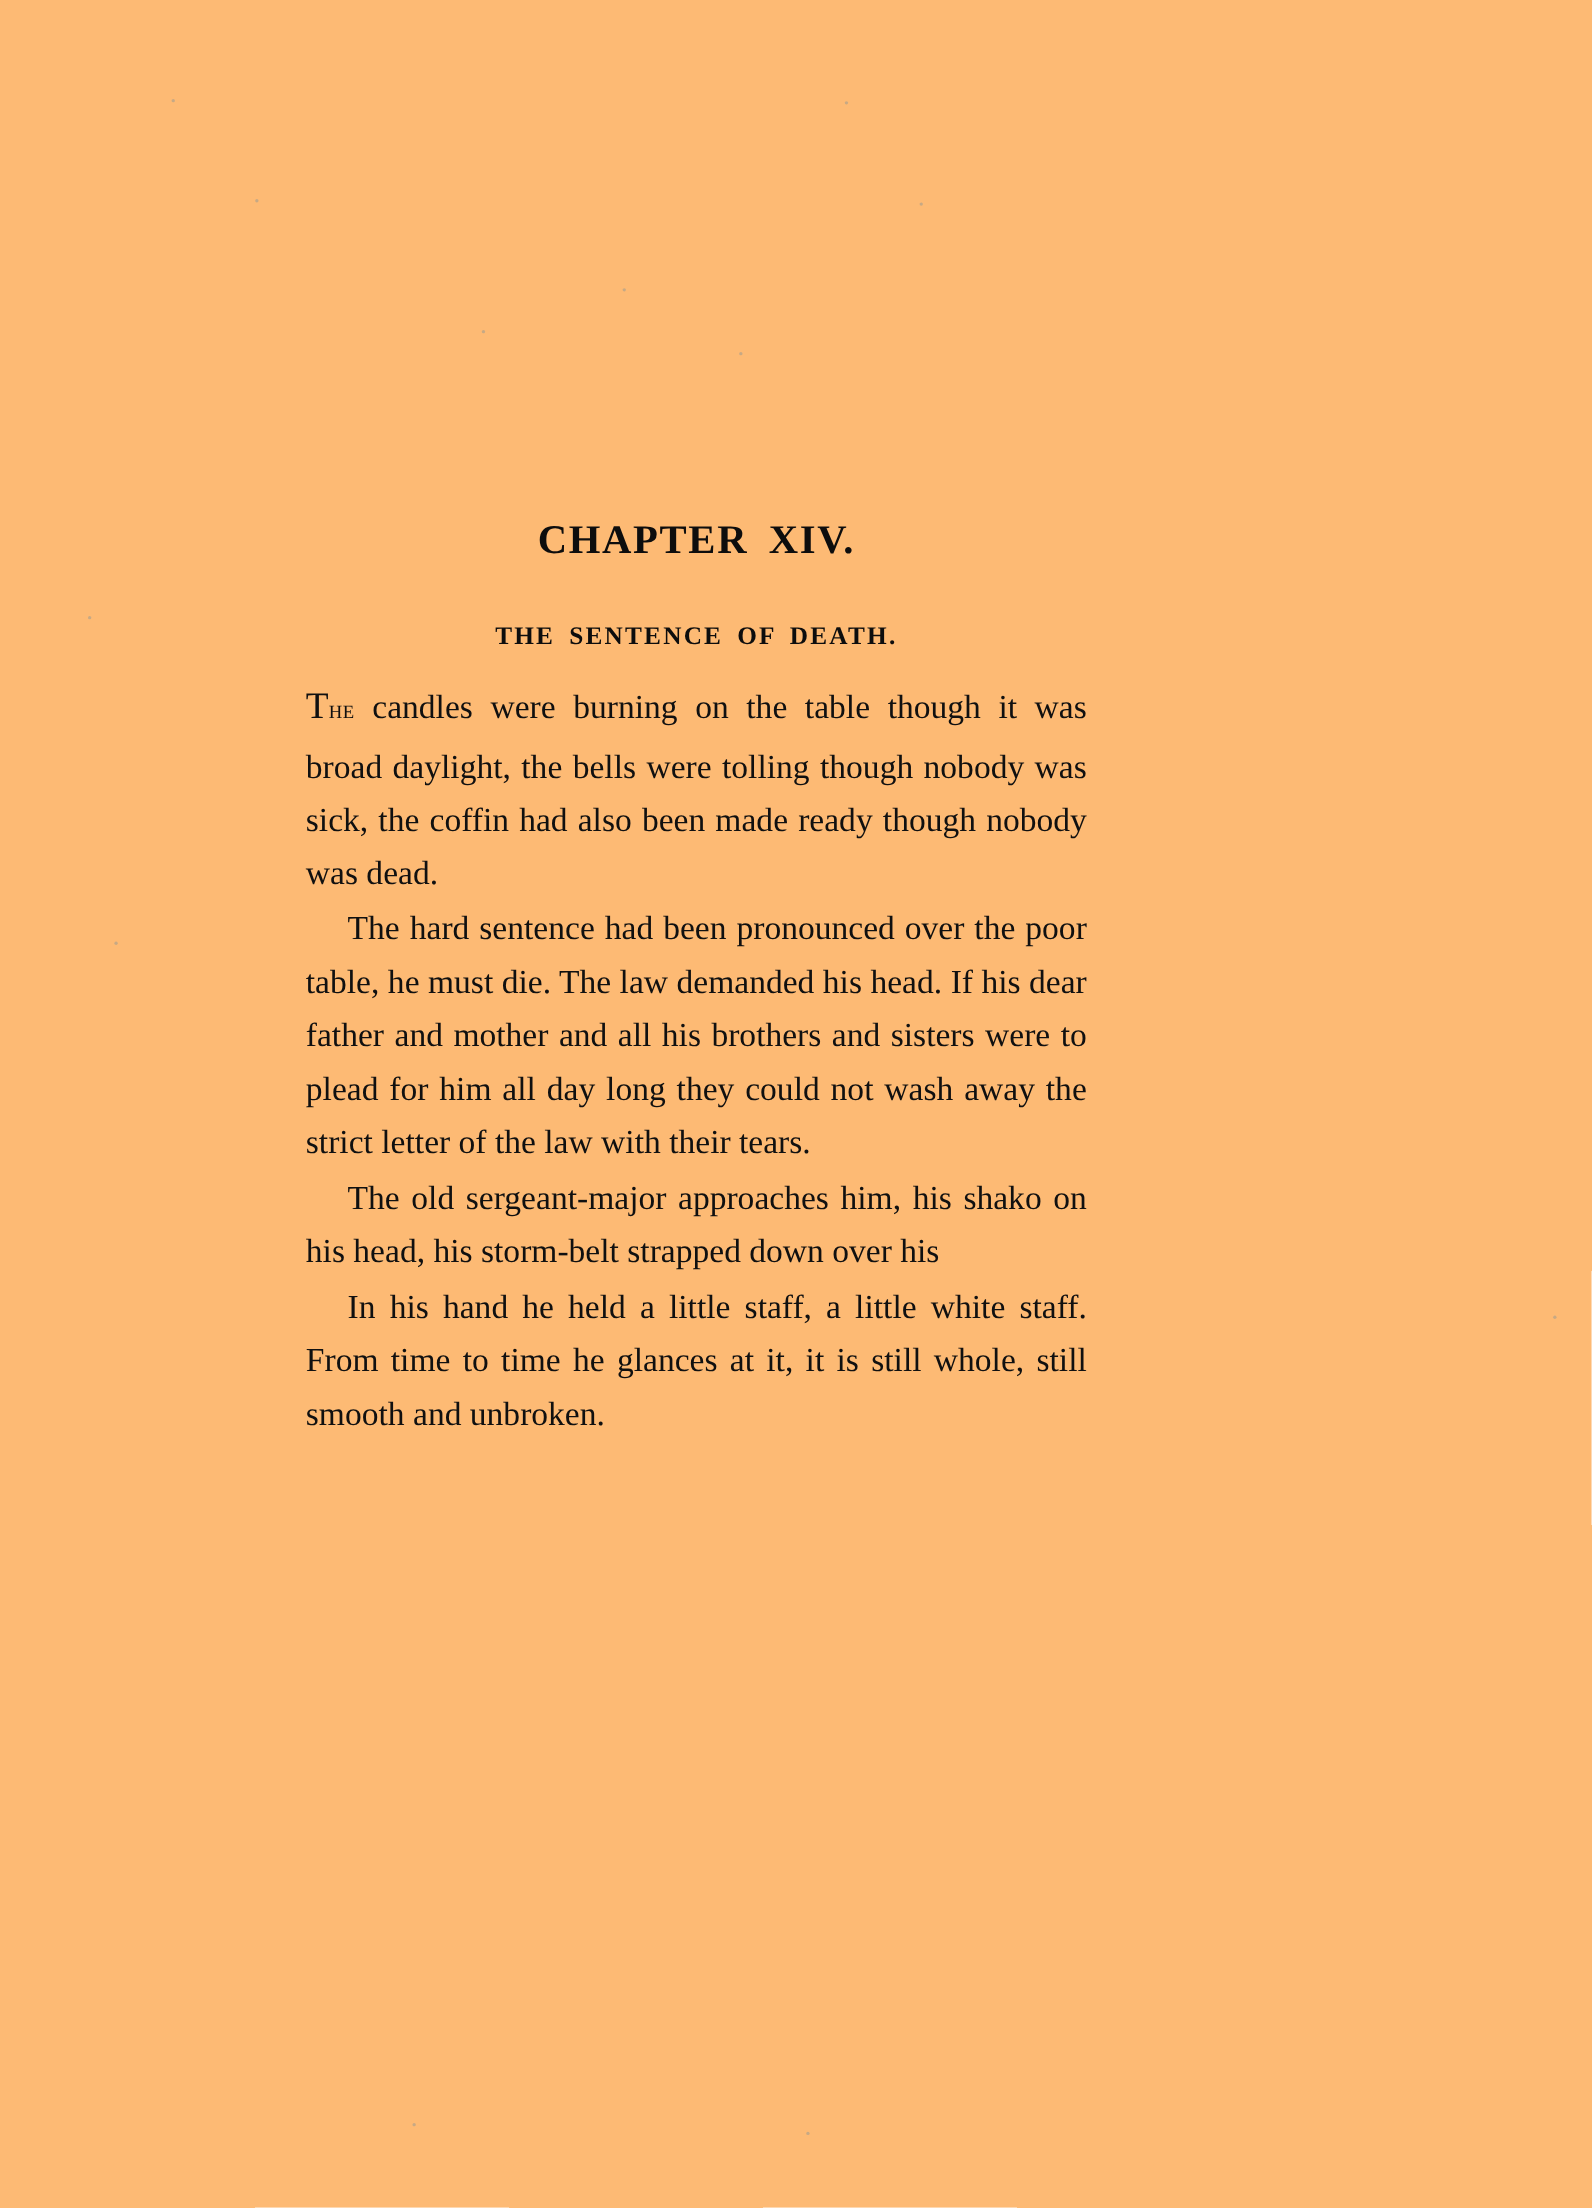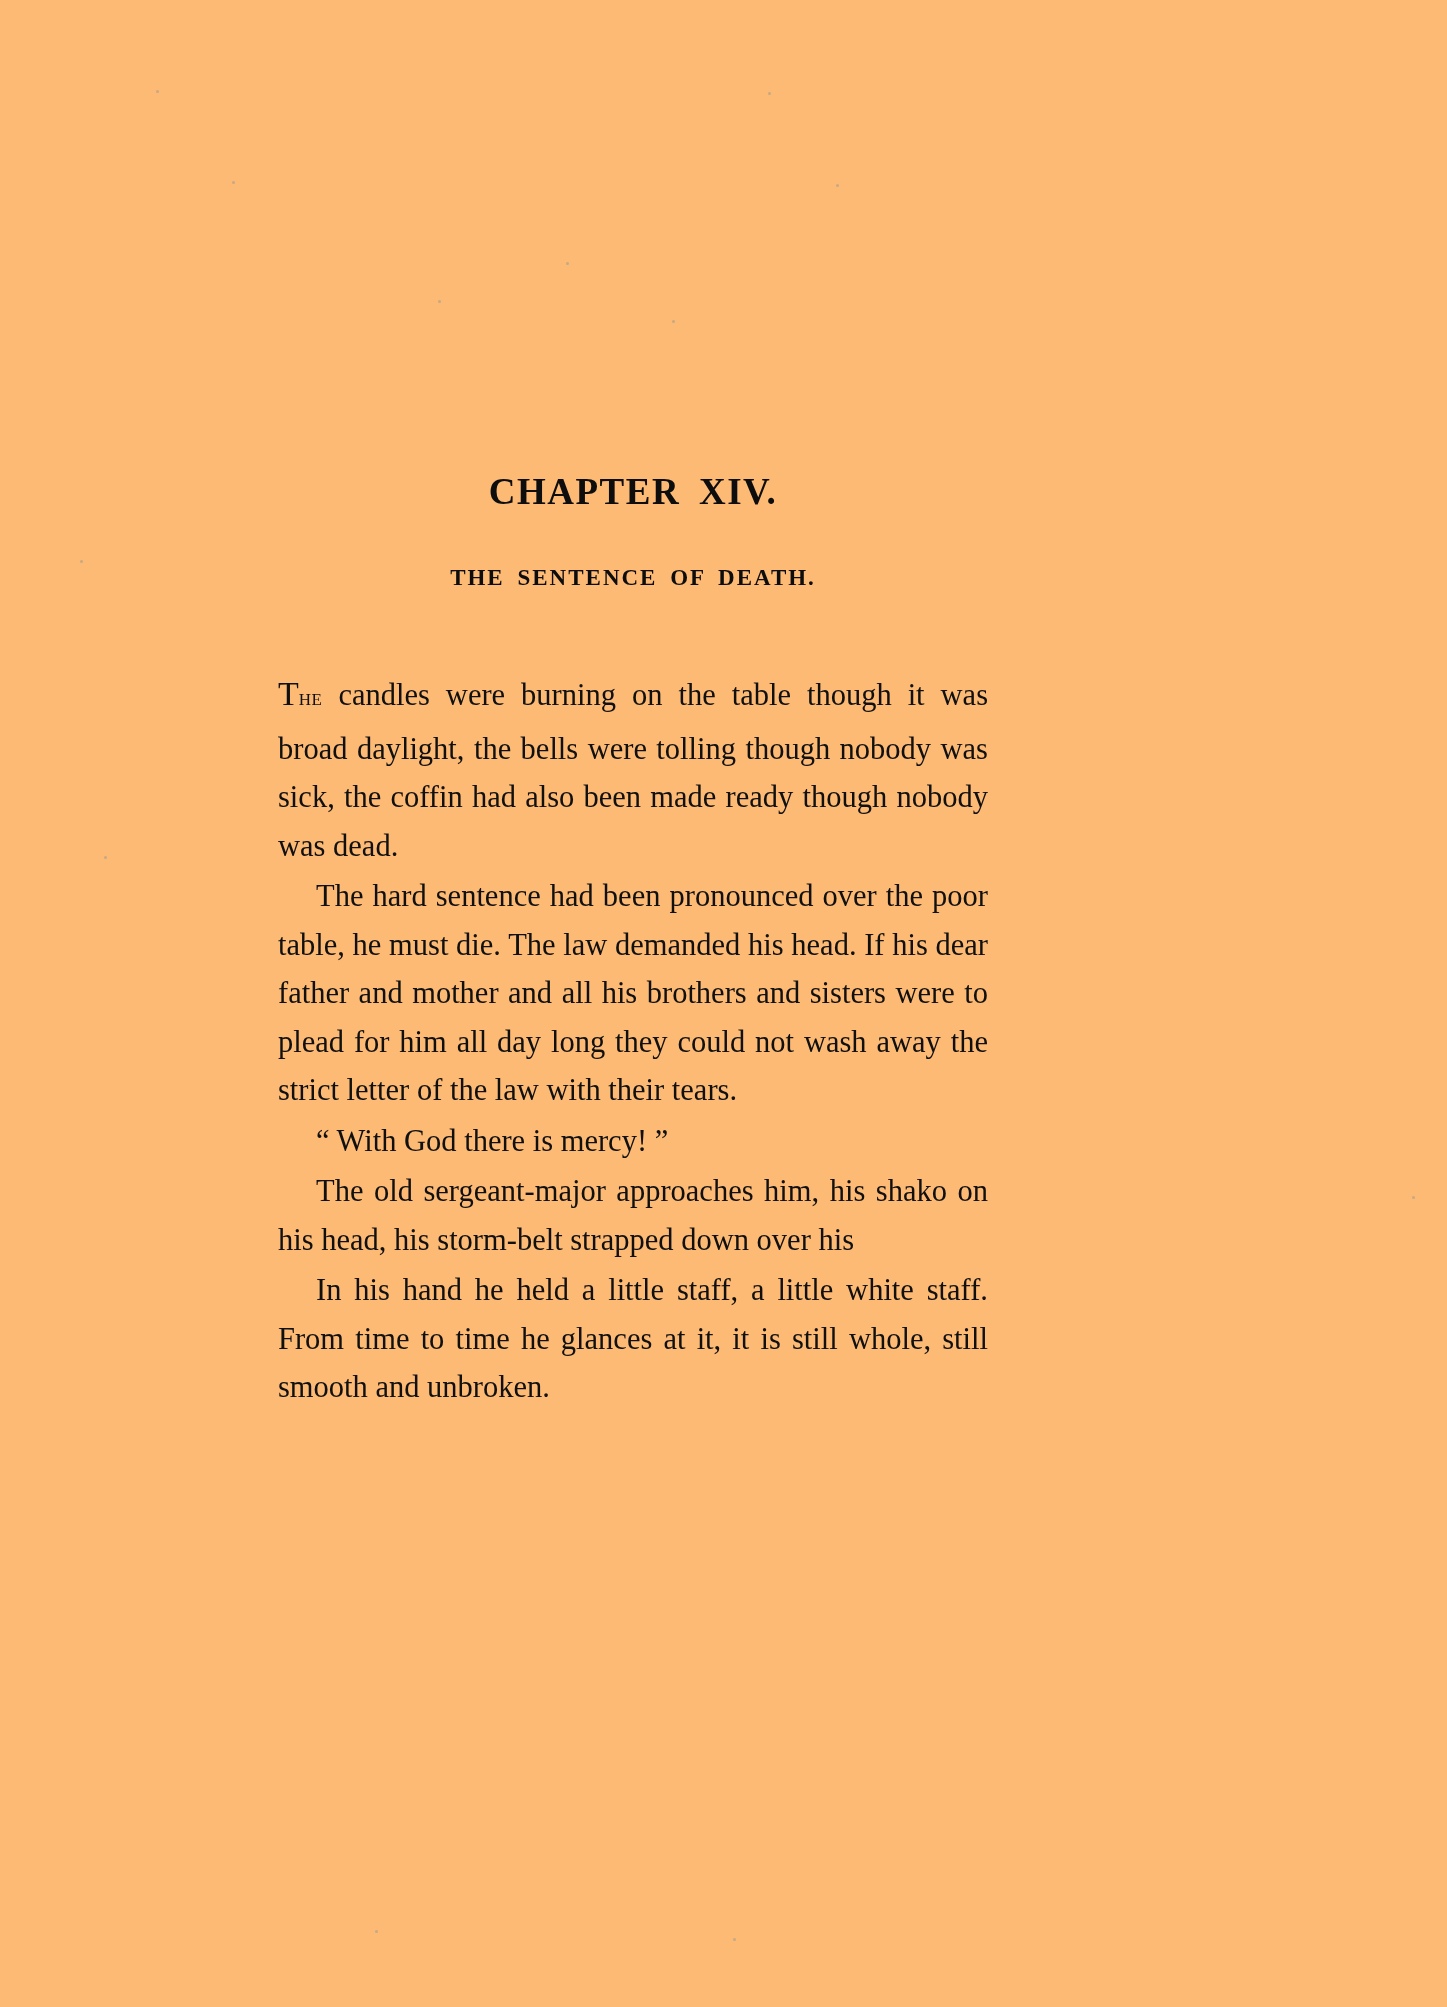--- a/index.html
+++ b/index.html
@@ -45,21 +45,21 @@
     margin: 0 0 52px 0;
     word-spacing: 8px;
     color: #0d0d0d;
   }
   .section-title {
     text-align: center;
     font-size: 23px;
     font-weight: 700;
     letter-spacing: 2.0px;
     word-spacing: 5px;
-    margin: 0 0 79px 0;
+    margin: 0 0 28px 0;
     color: #0d0d0d;
   }
   .section-title .small-caps-lead {
     font-size: 23px;
   }
   p.body-par {
     margin: 0 0 2px 0;
     font-size: 30.5px;
     line-height: 48.5px;
     text-align: justify;
@@ -108,23 +108,20 @@
 
     <p class="body-par first">
       <span class="lead-first">T</span><span class="lead-caps">HE</span><span> candles were burning on the table though it was broad daylight, the bells were tolling though nobody was sick, the coffin had also been made ready though nobody was dead.</span>
     </p>
 
     <p class="body-par">
       <span>The hard sentence had been pronounced over the poor table, he must die.  The law demanded his head.  If his dear father and mother and all his brothers and sisters were to plead for him all day long they could not wash away the strict letter of the law with their tears.</span>
     </p>
 
 
-    <p class="body-par">
-      <span>“ With God there is mercy! ”</span>
-    </p>
 
     <p class="body-par">
       <span>The old sergeant-major approaches him, his shako on his head, his storm-belt strapped down over his</span>
     </p>
 
     <p class="body-par">
       <span>In his hand he held a little staff, a little white staff.   From time to time he glances at it, it is still whole, still smooth and unbroken.</span>
     </p>
 
   </div>

